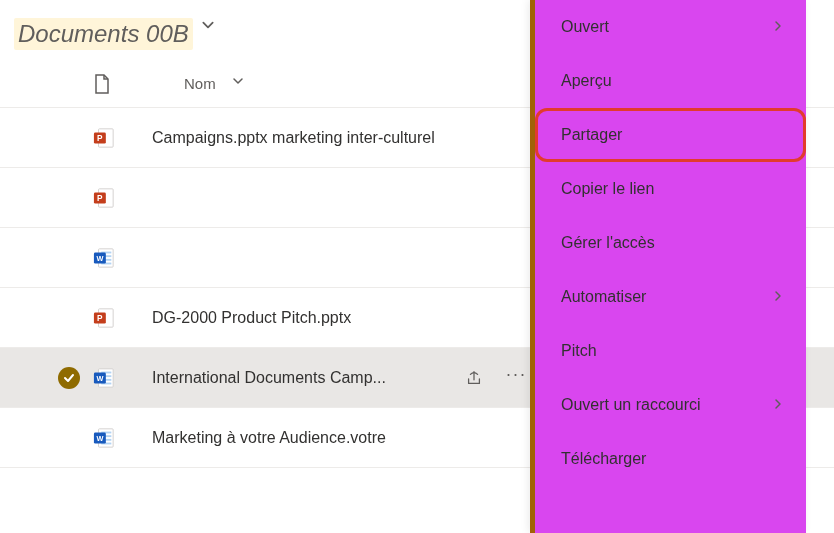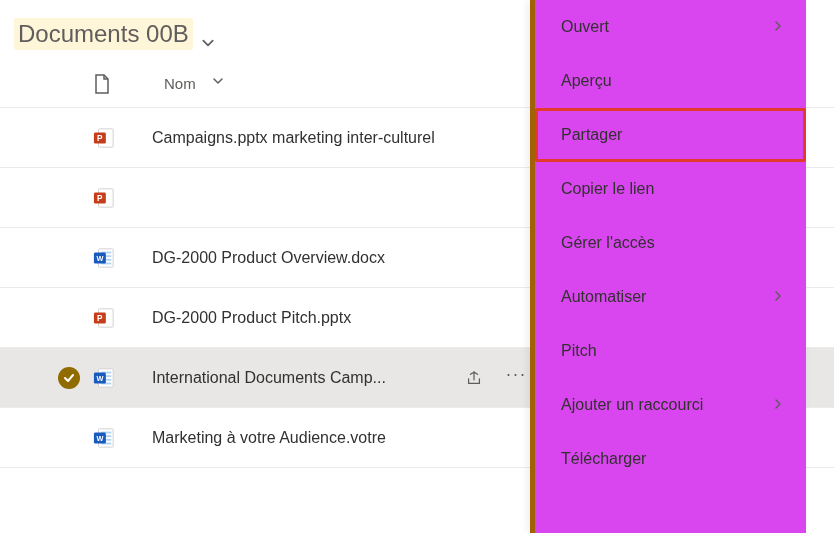--- a/index.html
+++ b/index.html
@@ -1,22 +1,23 @@
 <!DOCTYPE html>
 <html><head>
 <meta charset="utf-8">
 <style>
   * { box-sizing: border-box; margin: 0; padding: 0; font-family: "Segoe UI", Tahoma, Geneva, sans-serif; }
   body { background: #fff; color: #323130; width: 834px; height: 533px; position: relative; overflow: hidden; }
 
   .header {
     padding: 18px 0 10px 14px;
     display: flex;
-    align-items: flex-end;
+    align-items: flex-start;
     gap: 8px;
+    font-style: italic;
   }
   .header-title {
     font-size: 24px;
     font-weight: 400;
     color: #605e5c;
     background: #fff5d9;
     padding: 2px 4px;
     border-radius: 2px;
   }
   .chevron-down {
@@ -29,21 +30,21 @@
     display: flex;
     align-items: center;
     height: 48px;
     border-bottom: 1px solid #edebe9;
     padding-left: 90px;
     gap: 50px;
     color: #605e5c;
     font-size: 15px;
   }
   .col-header .icon-col { width: 24px; display:flex; justify-content:center; }
-  .col-header .name-col { display:flex; align-items:flex-start; gap:16px; }
+  .col-header .name-col { display:flex; align-items:flex-start; gap:16px;margin-left:20px; }
 
   .file-list { }
   .file-row {
     display: flex;
     align-items: center;
     height: 60px;
     border-bottom: 1px solid #edebe9;
     padding-left: 58px;
     position: relative;
   }
@@ -105,21 +106,21 @@
     justify-content: space-between;
     padding: 0 22px 0 26px;
     font-size: 16px;
     color: #323130;
     cursor:pointer;
   }
   .menu-item .chev-right { color:#605e5c; }
   .menu-item.highlighted {
     outline: 3px solid #e23b2e;
     outline-offset:-3px;
-    border-radius:2px;
+    border-radius:12px;
   }
   .pptx-badge { fill:#c43e1c; }
   .docx-badge { fill:#185abd; }
   .generic-doc { stroke:#605e5c; fill:none; stroke-width:1.5; }
 </style>
 </head>
 <body>
 
 <div class="header">
   <span class="header-title">Documents 00B</span>
@@ -173,21 +174,20 @@
       <svg viewBox="0 0 24 24" width="22" height="22">
         <rect x="6" y="2" width="16" height="20" rx="1" fill="#fff" stroke="#d1cfcd"></rect>
         <rect x="9" y="5" width="11" height="2" fill="#b3d3f3"></rect>
           <rect x="9" y="9" width="11" height="2" fill="#b3d3f3"></rect>
           <rect x="9" y="13" width="11" height="2" fill="#b3d3f3"></rect>
           <rect x="9" y="17" width="11" height="2" fill="#b3d3f3"></rect>
         <rect x="1" y="6" width="13" height="12" rx="1.5" class="docx-badge"></rect>
         <text x="7.5" y="15" font-size="8" font-weight="700" fill="#fff" text-anchor="middle">W</text>
       </svg>
     </span>
-    <span class="file-name">DG-2000 Product Overview.docx</span>
   </div>
 
   <div class="file-row">
     <span class="file-icon">
       <svg viewBox="0 0 24 24" width="22" height="22">
         <rect x="6" y="2" width="16" height="20" rx="1" fill="#fff" stroke="#d1cfcd"></rect>
         <rect x="1" y="6" width="13" height="12" rx="1.5" class="pptx-badge"></rect>
         <text x="7.5" y="15" font-size="9" font-weight="700" fill="#fff" text-anchor="middle">P</text>
       </svg>
     </span>
@@ -269,21 +269,21 @@
     <span class="chev-right">
       <svg viewBox="0 0 12 12" width="12" height="12">
           <path d="M4 2 L8 6 L4 10" fill="none" stroke="#605e5c" stroke-width="1.5" stroke-linecap="round" stroke-linejoin="round"></path>
         </svg>
     </span>
   </div>
   <div class="menu-item">
     <span>Pitch</span>
   </div>
   <div class="menu-item">
-    <span>Ajouter un raccourci</span>
+    <span>Ouvert un raccourci</span>
     <span class="chev-right">
       <svg viewBox="0 0 12 12" width="12" height="12">
           <path d="M4 2 L8 6 L4 10" fill="none" stroke="#605e5c" stroke-width="1.5" stroke-linecap="round" stroke-linejoin="round"></path>
         </svg>
     </span>
   </div>
   <div class="menu-item">
     <span>Télécharger</span>
   </div>
 </div>

